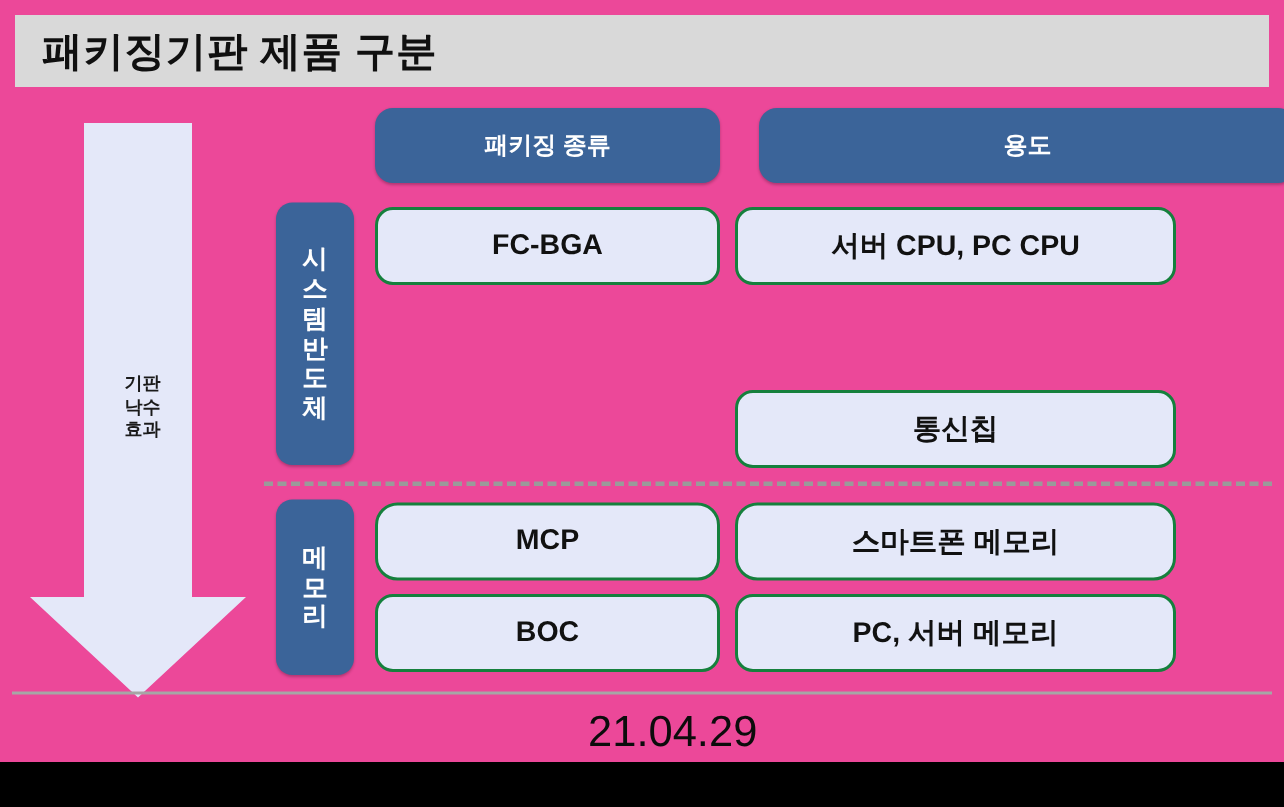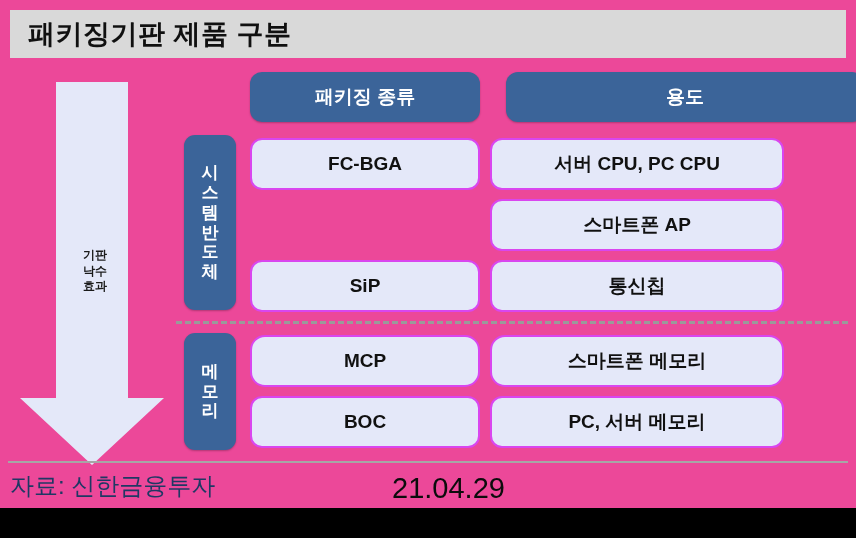--- a/index.html
+++ b/index.html
@@ -80,36 +80,36 @@
   #group-memory { left: 184px; top: 333px; width: 52px; height: 117px; }
 
   
   .hdr {
     position: absolute;
     top: 72px;
     height: 50px;
     background: #3b6499;
     border-radius: 12px;
     color: #ffffff;
-    font-size: 19px;
+    font-size: 16px;
     font-weight: bold;
     display: flex;
     align-items: center;
     justify-content: center;
     box-shadow: 0 1px 2px rgba(0,0,0,0.25);
   }
   #hdr-kind { left: 250px; width: 230px; }
   #hdr-use  { left: 506px; width: 358px; }
 
   
   .cell {
     position: absolute;
     height: 52px;
     background: #e4e8f9;
-    border: 2px solid #d946ef;
+    border: 2px solid #15803d;
     border-radius: 12px;
     color: #111111;
     font-size: 19px;
     font-weight: bold;
     display: flex;
     align-items: center;
     justify-content: center;
     box-sizing: border-box;
     white-space: nowrap;
   }
@@ -193,37 +193,34 @@
     <span>스</span>
     <span>템</span>
     <span>반</span>
     <span>도</span>
     <span>체</span>
   </div>
 
   <div class="cell col-kind r1">FC-BGA</div>
   <div class="cell col-use  r1">서버  CPU, PC CPU</div>
 
-  <div class="cell col-use  r2">스마트폰  AP</div>
-
-  <div class="cell col-kind r3">SiP</div>
+
   <div class="cell col-use  r3">통신칩</div>
 
   <div class="divider"></div>
 
   <div class="group-bar" id="group-memory">
     <span>메</span>
     <span>모</span>
     <span>리</span>
   </div>
 
   <div class="cell col-kind r4">MCP</div>
   <div class="cell col-use  r4">스마트폰  메모리</div>
 
   <div class="cell col-kind r5">BOC</div>
   <div class="cell col-use  r5">PC, 서버  메모리</div>
 
   <div class="footer-rule"></div>
-  <div class="source-text">자료: 신한금융투자</div>
   <div class="date-text">21.04.29</div>
   <div class="black-strip"></div>
 
 </div>
 
 </body></html>

